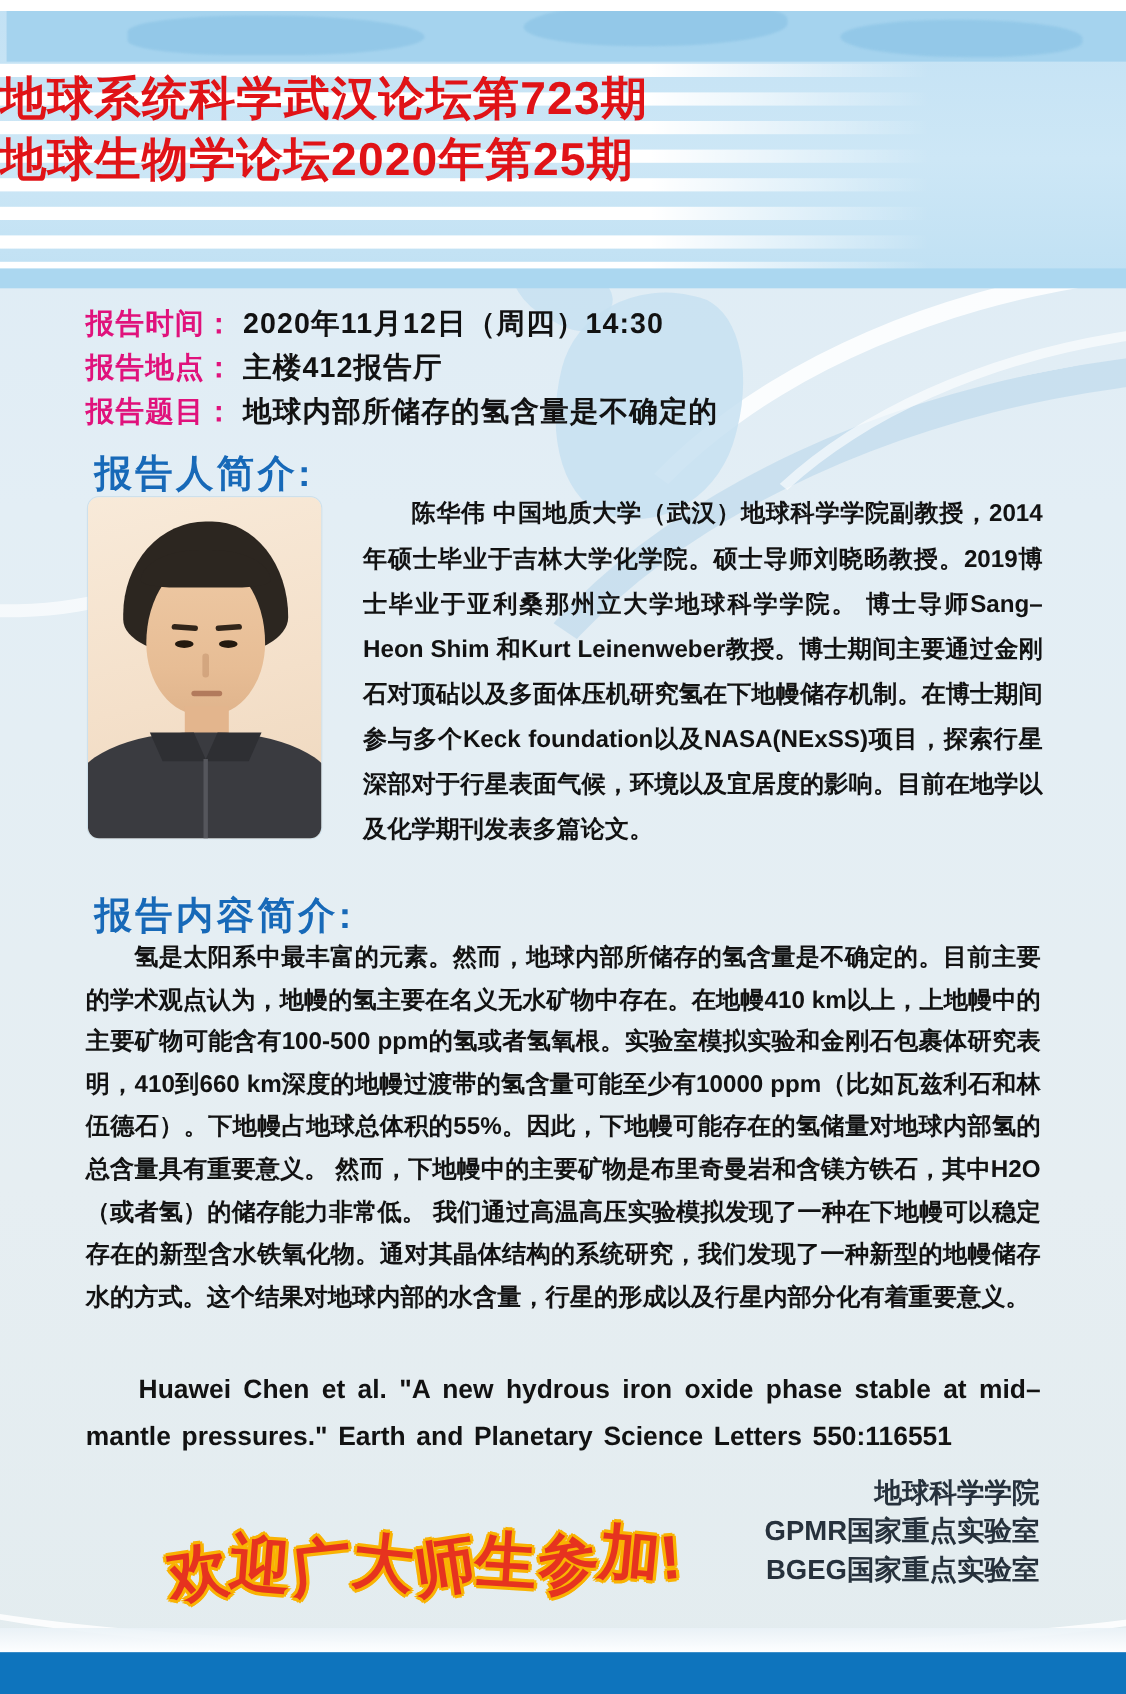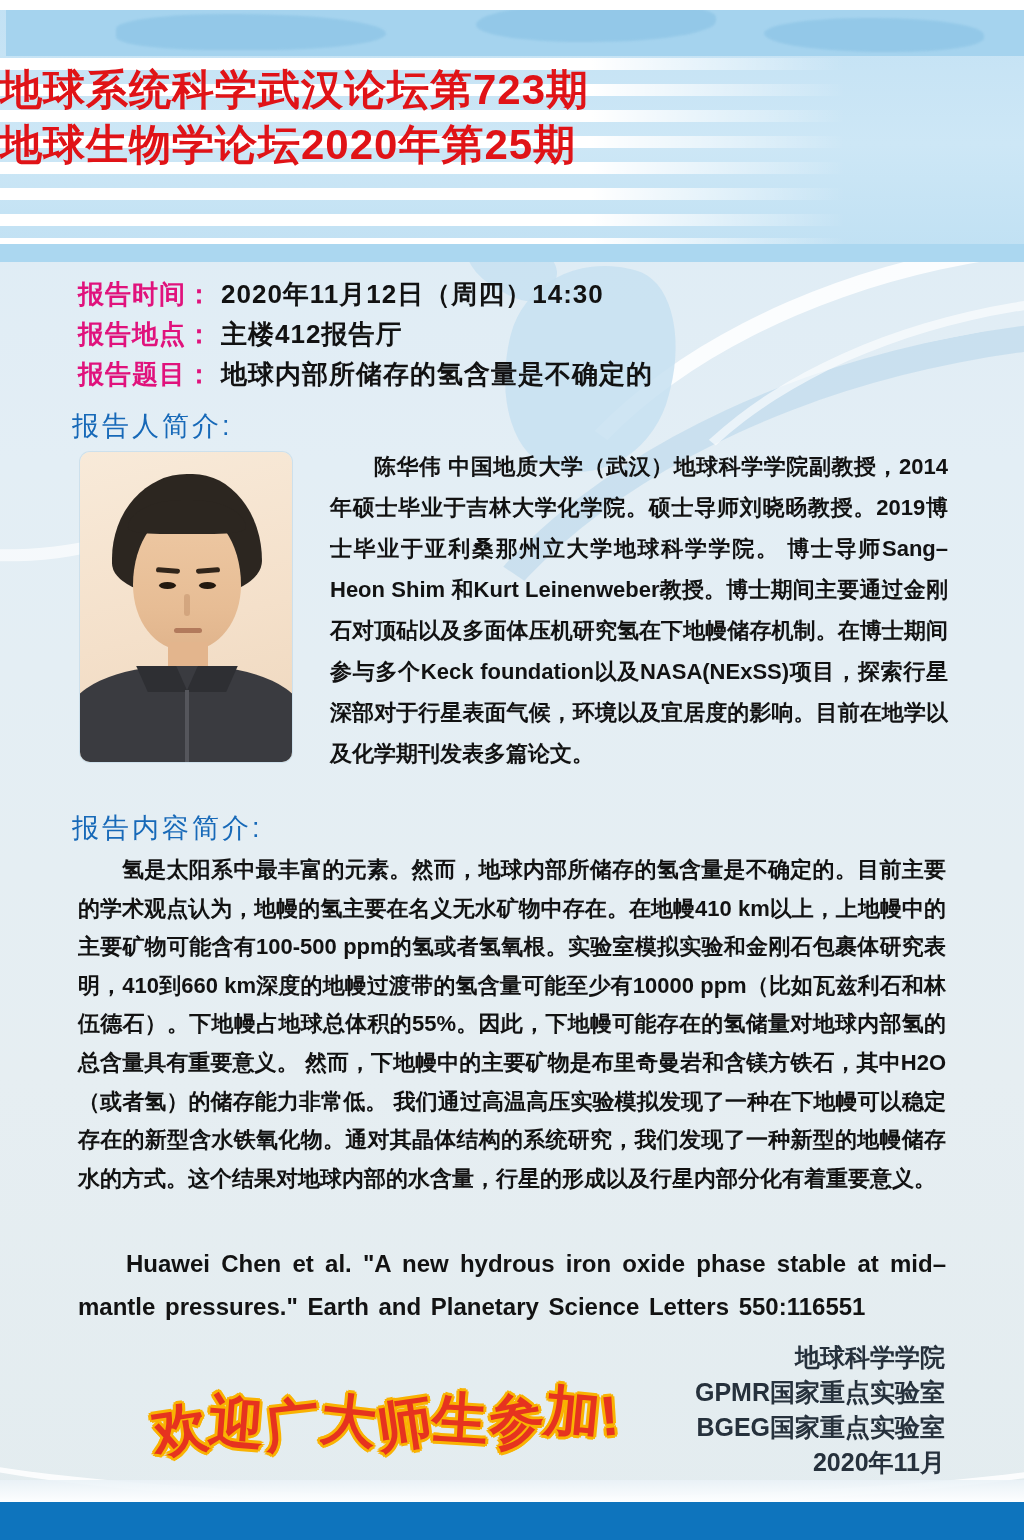--- a/index.html
+++ b/index.html
@@ -42,21 +42,21 @@
     border-radius:55% 45% 40% 60%;transform:rotate(28deg);}
   .wave-bottom{position:absolute;left:-120px;bottom:34px;width:1300px;height:150px;
     border-radius:50%;border-bottom:9px solid rgba(255,255,255,.85);z-index:1;}
 
   
   .info{position:absolute;left:78px;top:274px;z-index:3;}
   .info-row{height:40px;line-height:40px;font-size:26px;font-weight:bold;letter-spacing:1px;white-space:nowrap;}
   .info-label{}
   .info-value{color:#121212;margin-left:8px;}
 
-  .section-title{position:absolute;left:72px;font-size:27px;font-weight:normal;
+  .section-title{position:absolute;left:86px;font-size:34px;font-weight:bold;
     letter-spacing:3px;z-index:3;}
   .t-speaker{top:408px;}
   .t-abstract{top:810px;}
 
   
   .photo{position:absolute;left:80px;top:452px;width:212px;height:310px;border-radius:10px;
     overflow:hidden;background:linear-gradient(165deg,#f8ead9 0%,#f4e0ca 55%,#eed7bd 100%);
     z-index:2;box-shadow:0 0 0 1px rgba(190,215,230,.6);}
   .photo *{position:absolute;}
   .hair{left:32px;top:22px;width:150px;height:122px;background:#2c2620;
@@ -174,18 +174,17 @@
   <div class="section-title t-abstract" style="color: rgb(23, 105, 184);">报告内容简介:</div>
   <div class="abstract-body">氢是太阳系中最丰富的元素。然而，地球内部所储存的氢含量是不确定的。目前主要的学术观点认为，地幔的氢主要在名义无水矿物中存在。在地幔410 km以上，上地幔中的主要矿物可能含有100-500 ppm的氢或者氢氧根。实验室模拟实验和金刚石包裹体研究表明，410到660 km深度的地幔过渡带的氢含量可能至少有10000 ppm（比如瓦兹利石和林伍德石）。下地幔占地球总体积的55%。因此，下地幔可能存在的氢储量对地球内部氢的总含量具有重要意义。 然而，下地幔中的主要矿物是布里奇曼岩和含镁方铁石，其中H2O（或者氢）的储存能力非常低。 我们通过高温高压实验模拟发现了一种在下地幔可以稳定存在的新型含水铁氧化物。通对其晶体结构的系统研究，我们发现了一种新型的地幔储存水的方式。这个结果对地球内部的水含量，行星的形成以及行星内部分化有着重要意义。</div>
   <div class="citation">Huawei Chen et al. "A new hydrous iron oxide phase stable at mid–mantle pressures." Earth and Planetary Science Letters 550:116551</div>
 
   <div class="welcome"><span style="color: rgb(230, 51, 31); transform: rotate(-7deg) translateY(2px); text-shadow: rgb(249, 179, 3) -2px -2px 0px, rgb(249, 179, 3) 2px -2px 0px, rgb(249, 179, 3) -2px 2px 0px, rgb(249, 179, 3) 2px 2px 0px, rgb(249, 179, 3) 0px -3px 0px, rgb(249, 179, 3) 0px 3px 0px, rgb(249, 179, 3) -3px 0px 0px, rgb(249, 179, 3) 3px 0px 0px;">欢</span><span style="color: rgb(230, 51, 31); transform: rotate(6deg) translateY(-3px); text-shadow: rgb(249, 179, 3) -2px -2px 0px, rgb(249, 179, 3) 2px -2px 0px, rgb(249, 179, 3) -2px 2px 0px, rgb(249, 179, 3) 2px 2px 0px, rgb(249, 179, 3) 0px -3px 0px, rgb(249, 179, 3) 0px 3px 0px, rgb(249, 179, 3) -3px 0px 0px, rgb(249, 179, 3) 3px 0px 0px;">迎</span><span style="color: rgb(230, 51, 31); transform: rotate(-5deg) translateY(1px); text-shadow: rgb(249, 179, 3) -2px -2px 0px, rgb(249, 179, 3) 2px -2px 0px, rgb(249, 179, 3) -2px 2px 0px, rgb(249, 179, 3) 2px 2px 0px, rgb(249, 179, 3) 0px -3px 0px, rgb(249, 179, 3) 0px 3px 0px, rgb(249, 179, 3) -3px 0px 0px, rgb(249, 179, 3) 3px 0px 0px;">广</span><span style="color: rgb(230, 51, 31); transform: rotate(8deg) translateY(-2px); text-shadow: rgb(249, 179, 3) -2px -2px 0px, rgb(249, 179, 3) 2px -2px 0px, rgb(249, 179, 3) -2px 2px 0px, rgb(249, 179, 3) 2px 2px 0px, rgb(249, 179, 3) 0px -3px 0px, rgb(249, 179, 3) 0px 3px 0px, rgb(249, 179, 3) -3px 0px 0px, rgb(249, 179, 3) 3px 0px 0px;">大</span><span style="color: rgb(230, 51, 31); transform: rotate(-7deg) translateY(3px); text-shadow: rgb(249, 179, 3) -2px -2px 0px, rgb(249, 179, 3) 2px -2px 0px, rgb(249, 179, 3) -2px 2px 0px, rgb(249, 179, 3) 2px 2px 0px, rgb(249, 179, 3) 0px -3px 0px, rgb(249, 179, 3) 0px 3px 0px, rgb(249, 179, 3) -3px 0px 0px, rgb(249, 179, 3) 3px 0px 0px;">师</span><span style="color: rgb(230, 51, 31); transform: rotate(5deg) translateY(-1px); text-shadow: rgb(249, 179, 3) -2px -2px 0px, rgb(249, 179, 3) 2px -2px 0px, rgb(249, 179, 3) -2px 2px 0px, rgb(249, 179, 3) 2px 2px 0px, rgb(249, 179, 3) 0px -3px 0px, rgb(249, 179, 3) 0px 3px 0px, rgb(249, 179, 3) -3px 0px 0px, rgb(249, 179, 3) 3px 0px 0px;">生</span><span style="color: rgb(230, 51, 31); transform: rotate(-9deg) translateY(2px); text-shadow: rgb(249, 179, 3) -2px -2px 0px, rgb(249, 179, 3) 2px -2px 0px, rgb(249, 179, 3) -2px 2px 0px, rgb(249, 179, 3) 2px 2px 0px, rgb(249, 179, 3) 0px -3px 0px, rgb(249, 179, 3) 0px 3px 0px, rgb(249, 179, 3) -3px 0px 0px, rgb(249, 179, 3) 3px 0px 0px;">参</span><span style="color: rgb(230, 51, 31); transform: rotate(7deg) translateY(-4px); text-shadow: rgb(249, 179, 3) -2px -2px 0px, rgb(249, 179, 3) 2px -2px 0px, rgb(249, 179, 3) -2px 2px 0px, rgb(249, 179, 3) 2px 2px 0px, rgb(249, 179, 3) 0px -3px 0px, rgb(249, 179, 3) 0px 3px 0px, rgb(249, 179, 3) -3px 0px 0px, rgb(249, 179, 3) 3px 0px 0px;">加</span><span style="color: rgb(230, 51, 31); transform: rotate(-4deg) translateY(0px); text-shadow: rgb(249, 179, 3) -2px -2px 0px, rgb(249, 179, 3) 2px -2px 0px, rgb(249, 179, 3) -2px 2px 0px, rgb(249, 179, 3) 2px 2px 0px, rgb(249, 179, 3) 0px -3px 0px, rgb(249, 179, 3) 0px 3px 0px, rgb(249, 179, 3) -3px 0px 0px, rgb(249, 179, 3) 3px 0px 0px;">!</span></div>
 
   <div class="orgs" style="color: rgb(38, 49, 60);">
     <div class="org-line">地球科学学院</div>
     <div class="org-line">GPMR国家重点实验室</div>
     <div class="org-line">BGEG国家重点实验室</div>
-    <div class="org-line">2020年11月</div>
   </div>
 
   <div class="above-bar"></div>
   <div class="bottom-bar" style="background: rgb(14, 116, 189);"></div>
 </div>
 
 </body></html>

